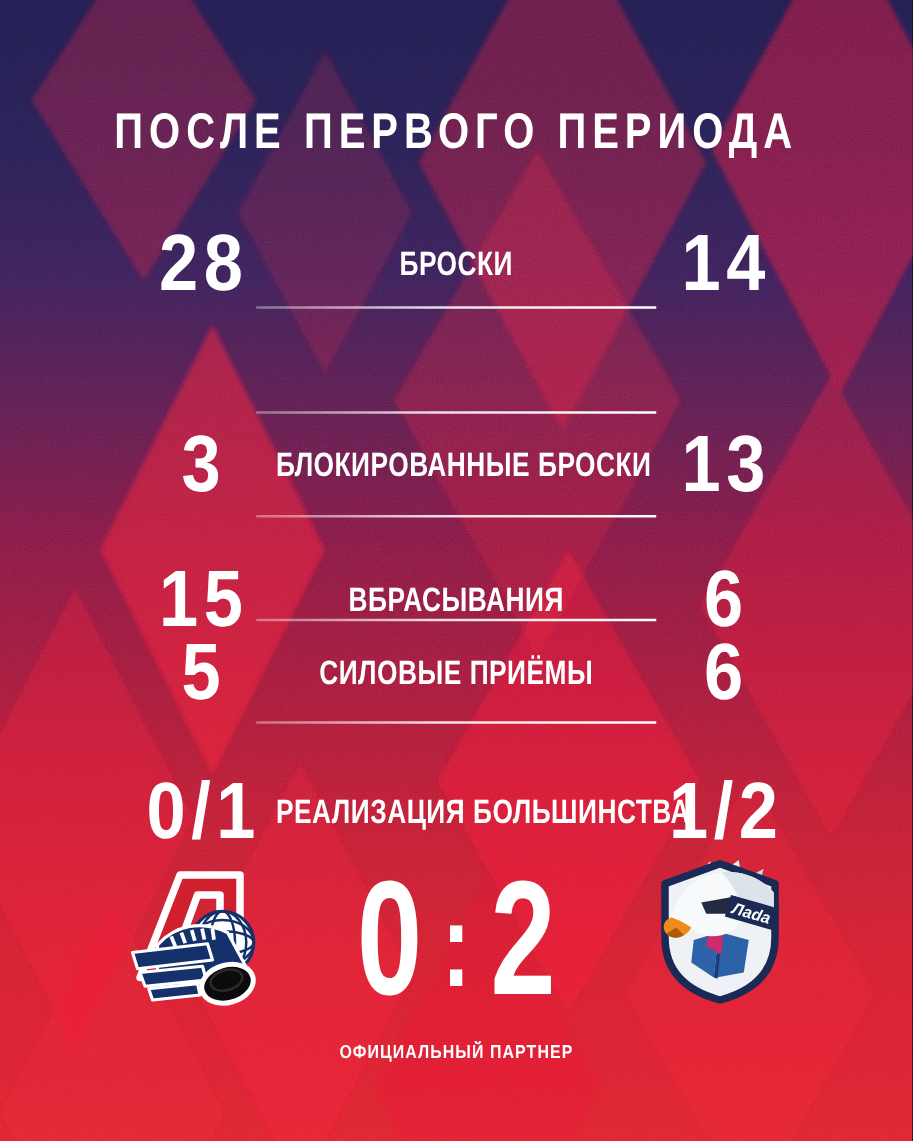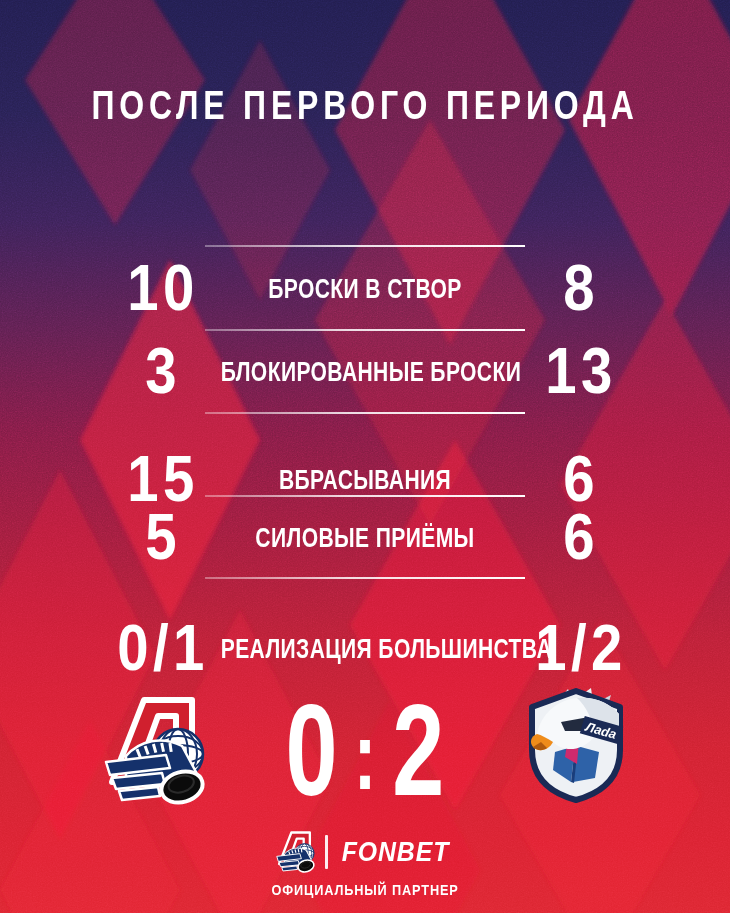--- a/index.html
+++ b/index.html
@@ -94,27 +94,27 @@
       <feTurbulence type="fractalNoise" baseFrequency="0.8" numOctaves="2" stitchTiles="stitch"></feTurbulence>
       <feColorMatrix type="saturate" values="0"></feColorMatrix>
     </filter>
     <rect width="730" height="913" filter="url(#grain-f)"></rect>
   </svg>
 
   <div class="content">
 
     <div class="title">ПОСЛЕ ПЕРВОГО ПЕРИОДА</div>
 
+    <div class="stat-row r0">
+      <div class="stat-val home">28</div>
+      <div class="stat-label">БРОСКИ</div>
+      <div class="stat-val away">14</div>
+    </div>
     <div class="divider d0"></div>
 
-    <div class="stat-row r1">
-      <div class="stat-val home">10</div>
-      <div class="stat-label">БРОСКИ В СТВОР</div>
-      <div class="stat-val away">8</div>
-    </div>
     <div class="divider d1"></div>
 
     <div class="stat-row r2">
       <div class="stat-val home">3</div>
       <div class="stat-label">БЛОКИРОВАННЫЕ БРОСКИ</div>
       <div class="stat-val away">13</div>
     </div>
     <div class="divider d2"></div>
 
     <div class="stat-row r3">
@@ -193,24 +193,17 @@
         <path d="M14,48 C8,50 6,56 10,61 C16,67 26,64 30,56 C24,52 18,49 14,48 Z" fill="#ef8c1a"></path>
         <path d="M10,61 C14,65 20,65 24,62 L18,56 Z" fill="#b05a0e"></path>
         <g transform="rotate(16 78 46)">
           <rect x="58" y="35" width="40" height="18" fill="#1a2a55"></rect>
           <text x="62" y="49" font-family="Liberation Sans, sans-serif" font-size="13" font-weight="bold" font-style="italic" fill="#ffffff">Лada</text>
         </g>
       </g>
     </svg>
 
     <div class="footer">
-      <div class="footer-row">
-        <svg class="mini-logo" viewBox="0 0 104 116">
-          <use href="#loko-sym" width="104" height="116"></use>
-        </svg>
-        <div class="footer-bar"></div>
-        <div class="fonbet">FONBET</div>
-      </div>
       <div class="partner">ОФИЦИАЛЬНЫЙ ПАРТНЕР</div>
     </div>
 
   </div>
 </div>
 
 </body></html>

